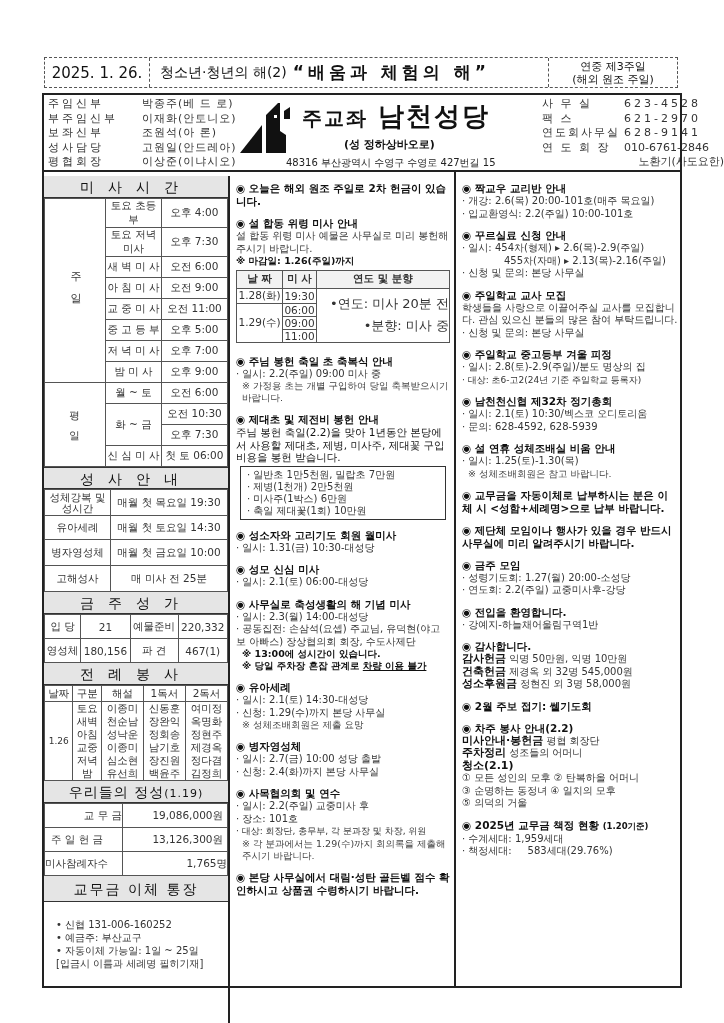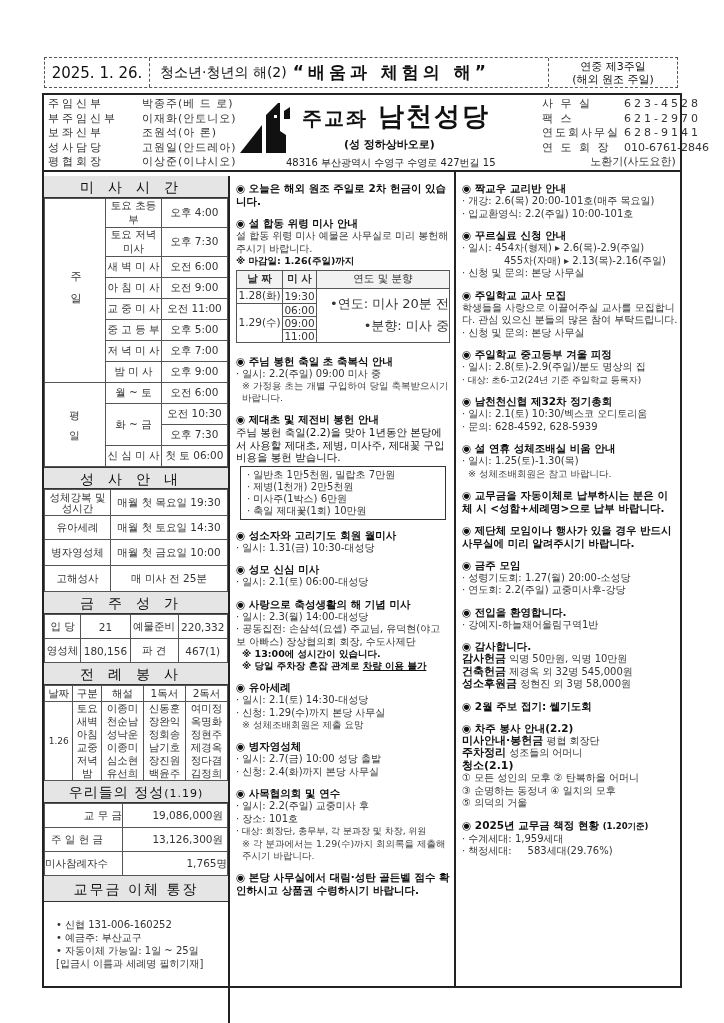--- a/index.html
+++ b/index.html
@@ -14,21 +14,21 @@
 .staff .row{display:flex;gap:24px}
 .staff .role{width:70px;letter-spacing:3px}
 .logo{position:absolute;left:196px;top:6px;width:60px;height:56px}
 .church{position:absolute;left:258px;top:4px;font-size:20px;font-weight:bold;letter-spacing:2px}
 .church .big{font-size:26px;margin-left:10px}
 .sub{position:absolute;left:300px;top:42px;font-size:11px;font-weight:bold}
 .addr{position:absolute;left:242px;top:61px;font-size:10px;color:#222}
 .contacts{position:absolute;left:498px;top:2px;font-size:11px;line-height:14.6px;color:#333}
 .contacts .row{display:flex}
 .contacts .lbl{width:82px;letter-spacing:2px}
-.note-right{text-align:center;width:136px}
+.note-right{text-align:right;width:136px}
 .frame{position:absolute;left:42px;top:171px;width:640px;height:817px;border:2px solid #222;border-top:1px solid #222}
 .col1{position:absolute;left:0;top:4px;width:186px;height:939px;border-right:2px solid #222}
 .col2{position:absolute;left:188px;top:0;width:224px;height:815px;border-right:2px solid #222;padding:6px 4px}
 .col3{position:absolute;left:414px;top:0;width:224px;height:815px;padding:6px 4px}
 .sechead{background:#e5e5e5;border-bottom:1px solid #333;text-align:center;font-size:14px;letter-spacing:14px;height:22px;line-height:22px}
 table{border-collapse:collapse;width:100%}
 td{border:1px solid #555;font-size:10.5px;text-align:center;padding:0;color:#333}
 .mass td{height:21px}
 .h{font-weight:bold;font-size:10.5px;line-height:13px;margin-top:4px}
 .h::before{content:"◉ ";}
@@ -290,21 +290,21 @@
     <div class="h">오늘은 해외 원조 주일로 2차 헌금이 있습니다.</div>
 
     <div class="h mt">설 합동 위령 미사 안내</div>
     <div class="t">설 합동 위령 미사 예물은 사무실로 미리 봉헌해 주시기 바랍니다.</div>
     <div class="t b" style="font-weight:bold;font-size:9.5px">※ 마감일: 1.26(주일)까지</div>
     <table style="margin:2px 0 12px;width:100%">
       <tbody>
           <tr style="height:18px;background:#f2f2f2">
             <td style="font-weight:bold">날 짜</td>
             <td style="font-weight:bold">미 사</td>
-            <td style="font-weight:normal">연도 및 분향</td>
+            <td style="font-weight:bold">연도 및 분향</td>
           </tr>
       <tr style="height:13px">
             <td>1.28(화)</td>
             <td>19:30</td>
         <td rowspan="4" style="text-align:right;padding-left:4px;font-size:13px;line-height:22px">
               <div>•연도: 미사 20분 전</div>
               <div>•분향: 미사 중</div>
             </td>
           </tr>
       <tr style="height:13px">
@@ -332,21 +332,21 @@
       <div>· 미사주(1박스) 6만원</div>
       <div>· 축일 제대꽃(1회) 10만원</div>
     </div>
 
     <div class="h mt">성소자와 고리기도 회원 월미사</div>
     <div class="t">· 일시: 1.31(금) 10:30-대성당</div>
 
     <div class="h mt">성모 신심 미사</div>
     <div class="t">· 일시: 2.1(토) 06:00-대성당</div>
 
-    <div class="h mt">사랑으로 축성생활의 해 기념 미사</div>
+    <div class="h mt">사무실로 축성생활의 해 기념 미사</div>
     <div class="t">· 일시: 2.3(월) 14:00-대성당</div>
     <div class="t">· 공동집전: 손삼석(요셉) 주교님, 유덕현(야고보 아빠스) 장상협의회 회장, 수도사제단</div>
     <div class="star" style="font-weight:bold;color:#111">※ 13:00에 성시간이 있습니다.</div>
     <div class="star" style="font-weight:bold;color:#111"><span>※ 당일 주차장 혼잡 관계로 </span><u>차량 이용 불가</u></div>
 
     <div class="h mt">유아세례</div>
     <div class="t">· 일시: 2.1(토) 14:30-대성당</div>
     <div class="t">· 신청: 1.29(수)까지 본당 사무실</div>
     <div class="star">※ 성체조배회원은 제출 요망</div>
 

